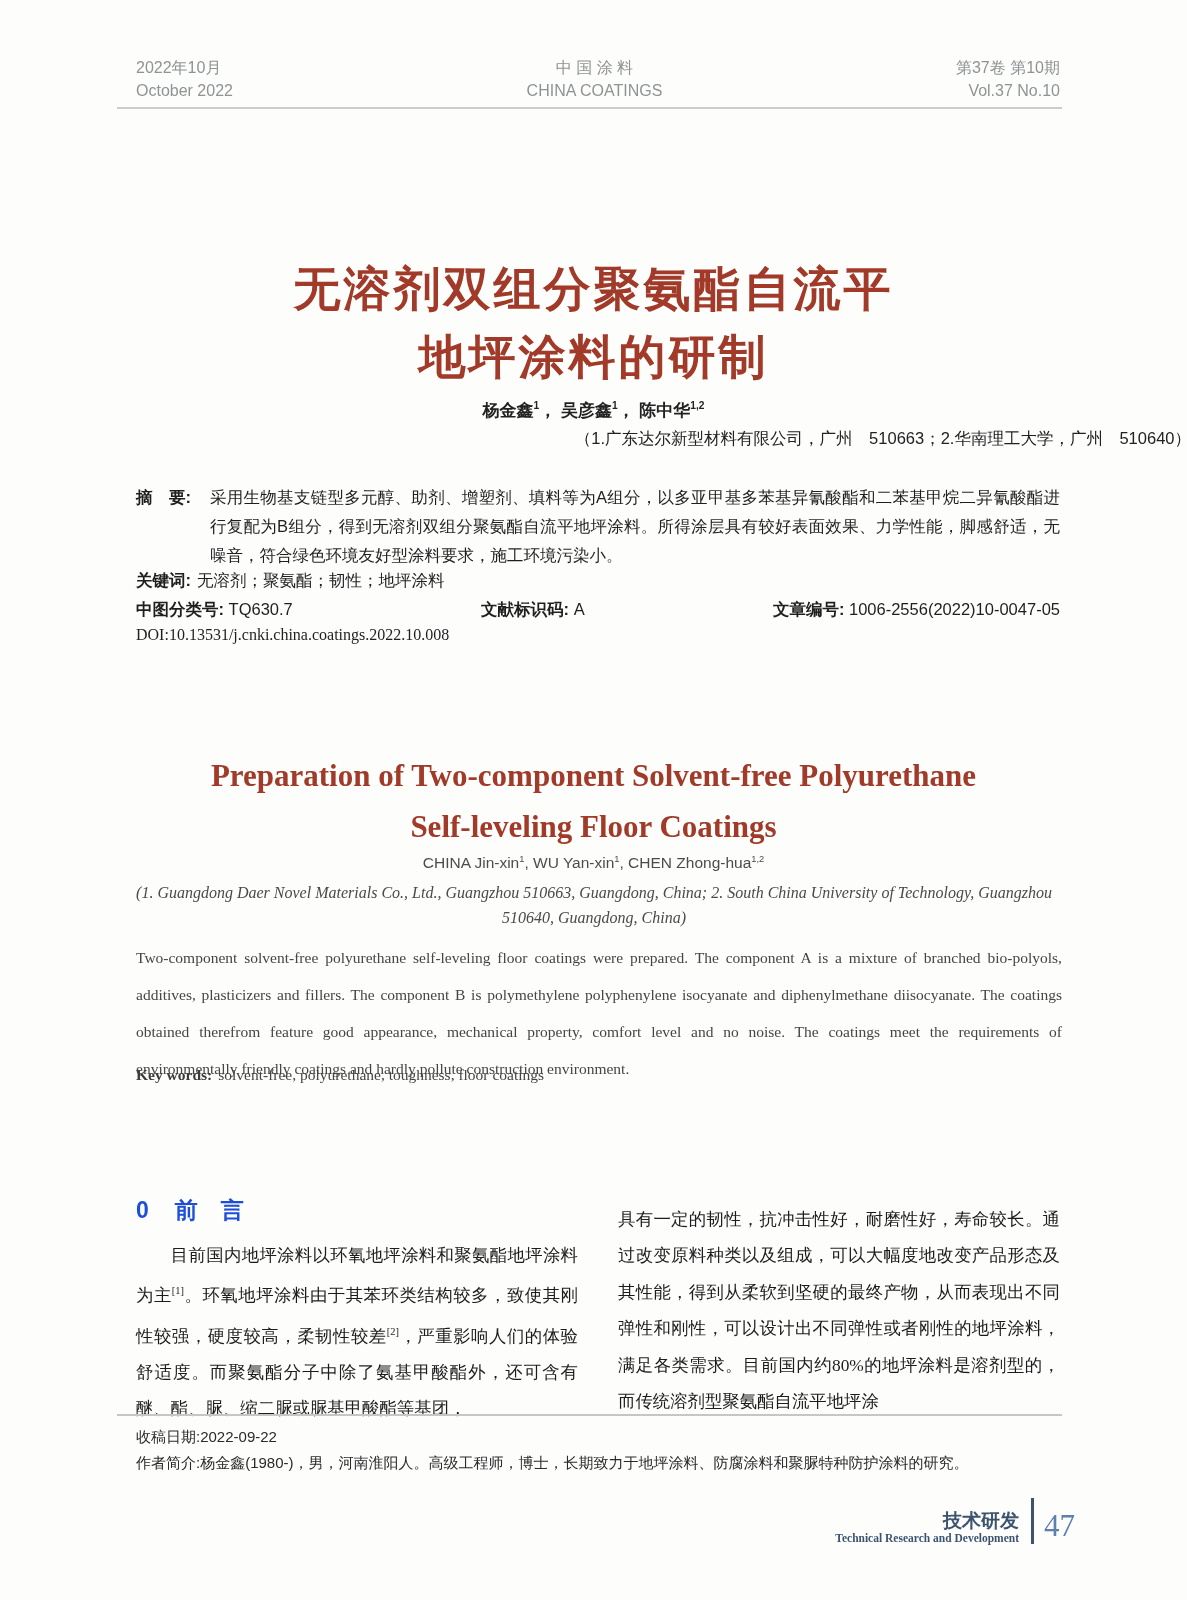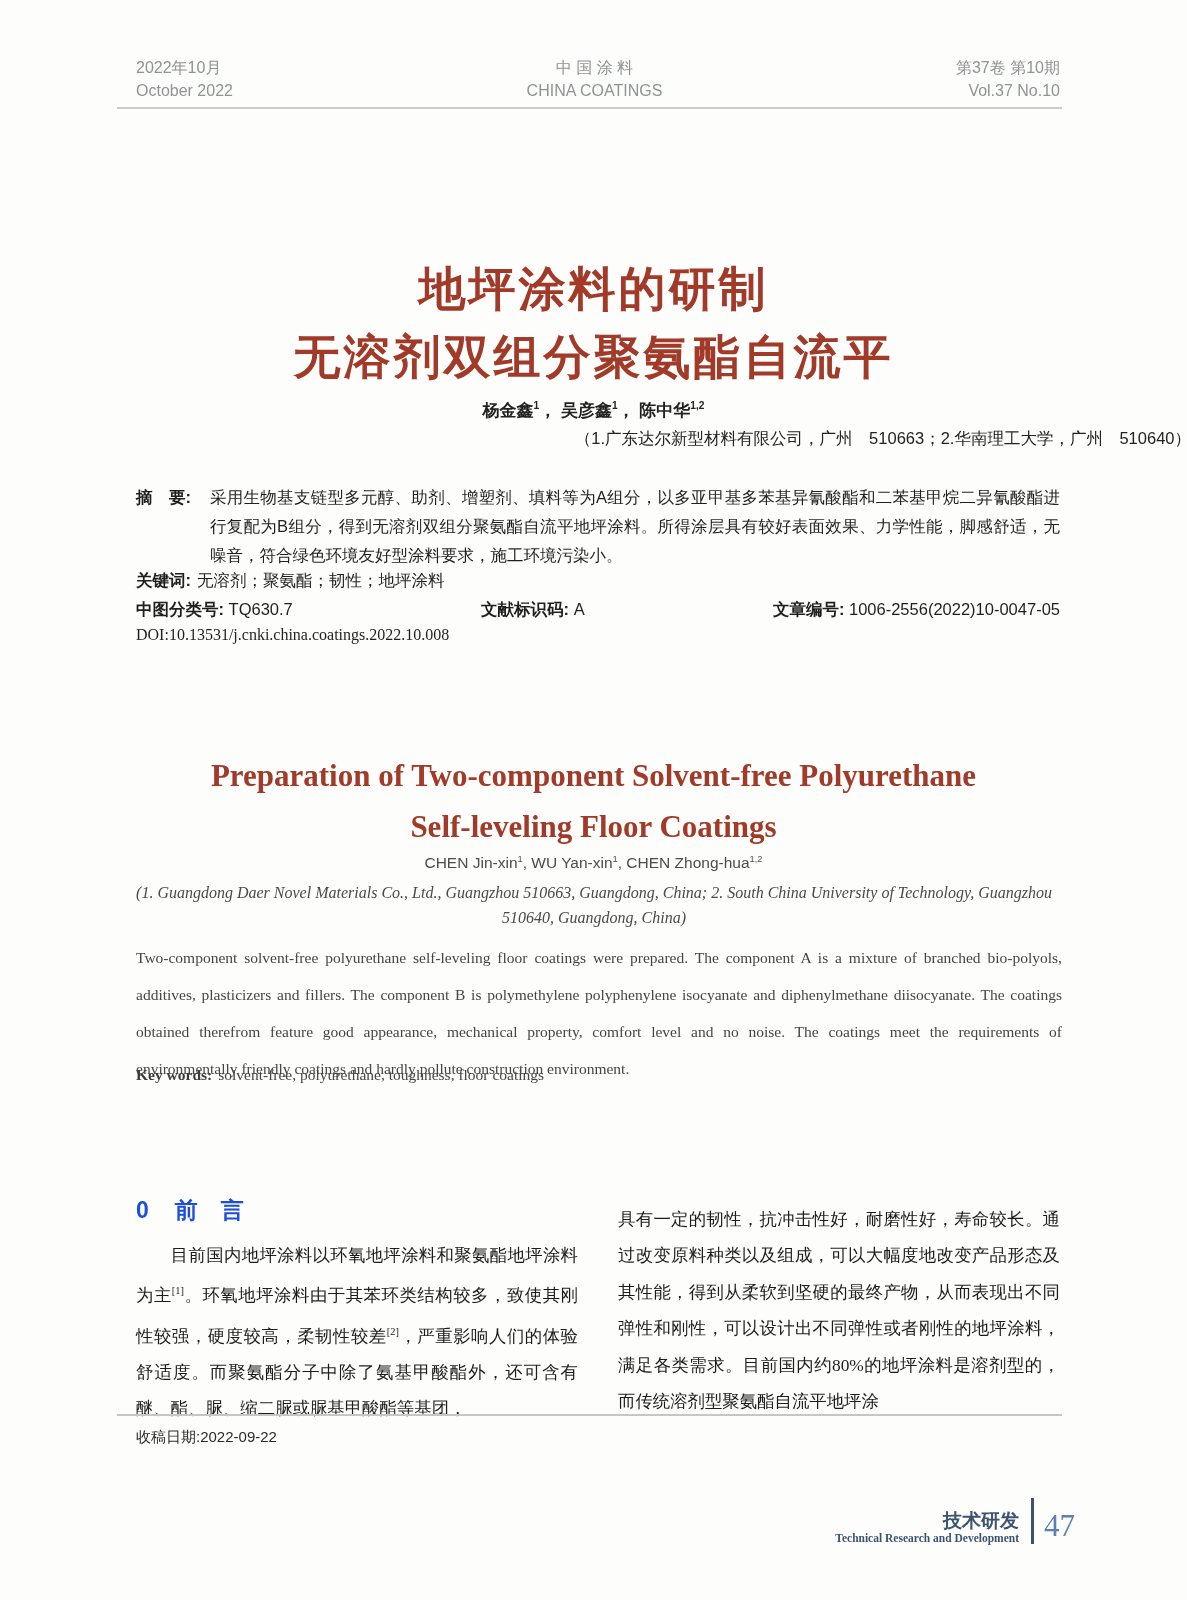--- a/index.html
+++ b/index.html
@@ -141,22 +141,22 @@
       <div>CHINA COATINGS</div>
     </div>
     <div class="cell-right">
       <div>第37卷 第10期</div>
       <div>Vol.37  No.10</div>
     </div>
   </div>
   <div class="header-rule"></div>
 
   <div class="title-cn">
+    <div>无溶剂双组分聚氨酯自流平</div>
     <div>地坪涂料的研制</div>
-    <div>无溶剂双组分聚氨酯自流平</div>
   </div>
 
   <div class="authors-cn">
     <span><span>杨金鑫</span><sup>1</sup><span>，</span></span>
     <span><span>吴彦鑫</span><sup>1</sup><span>，</span></span>
     <span><span>陈中华</span><sup>1,2</sup><span></span></span>
   </div>
   <div class="affiliation-cn">（1.广东达尔新型材料有限公司，广州　510663；2.华南理工大学，广州　510640）</div>
 
   <div class="abstract-cn">
@@ -183,21 +183,21 @@
     </div>
   </div>
   <div class="doi-line">DOI:10.13531/j.cnki.china.coatings.2022.10.008</div>
 
   <div class="title-en">
     <div>Preparation of Two-component Solvent-free Polyurethane</div>
     <div>Self-leveling Floor Coatings</div>
   </div>
 
   <div class="authors-en">
-    <span><span>CHEN Jin-xin</span><sup>1</sup><span>, </span></span>
+    <span><span>CHINA Jin-xin</span><sup>1</sup><span>, </span></span>
     <span><span>WU Yan-xin</span><sup>1</sup><span>, </span></span>
     <span><span>CHEN Zhong-hua</span><sup>1,2</sup><span></span></span>
   </div>
   <div class="affiliation-en">(1. Guangdong Daer Novel Materials Co., Ltd., Guangzhou 510663, Guangdong, China; 2. South China University of Technology, Guangzhou 510640, Guangdong, China)</div>
 
   <div class="abstract-en">
     <div class="text">Two-component solvent-free polyurethane self-leveling floor coatings were prepared. The component A is a mixture of branched bio-polyols, additives, plasticizers and fillers. The component B is polymethylene polyphenylene isocyanate and diphenylmethane diisocyanate. The coatings obtained therefrom feature good appearance, mechanical property, comfort level and no noise. The coatings meet the requirements of environmentally friendly coatings and hardly pollute construction environment.</div>
   </div>
 
   <div class="keywords-en">
@@ -216,20 +216,23 @@
     <div class="col col-right">
       <div class="body-par">具有一定的韧性，抗冲击性好，耐磨性好，寿命较长。通过改变原料种类以及组成，可以大幅度地改变产品形态及其性能，得到从柔软到坚硬的最终产物，从而表现出不同弹性和刚性，可以设计出不同弹性或者刚性的地坪涂料，满足各类需求。目前国内约80%的地坪涂料是溶剂型的，而传统溶剂型聚氨酯自流平地坪涂</div>
     </div>
   </div>
 
   <div class="footnote-rule"></div>
   <div class="footnote">
     <div>
       <span>收稿日期:</span><span>2022-09-22</span>
     </div>
+    <div>
+      <span>作者简介:</span><span>杨金鑫(1980-)，男，河南淮阳人。高级工程师，博士，长期致力于地坪涂料、防腐涂料和聚脲特种防护涂料的研究。</span>
+    </div>
   </div>
 
   <div class="page-footer">
     <div class="footer-labels">
       <div class="footer-cn">技术研发</div>
       <div class="footer-en">Technical Research and Development</div>
     </div>
     <div class="footer-bar"></div>
     <div class="footer-page">47</div>
   </div>

